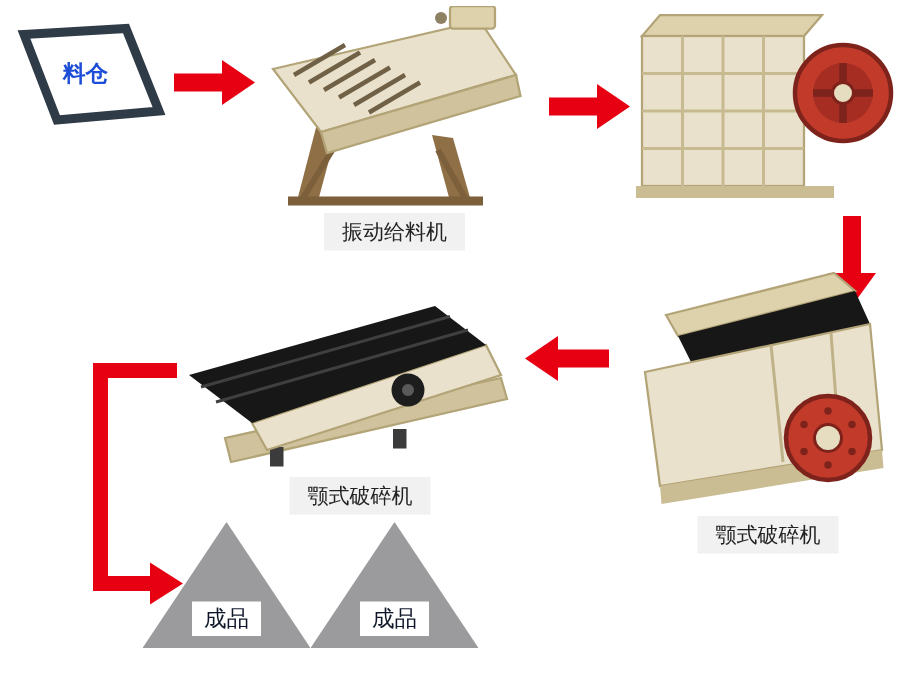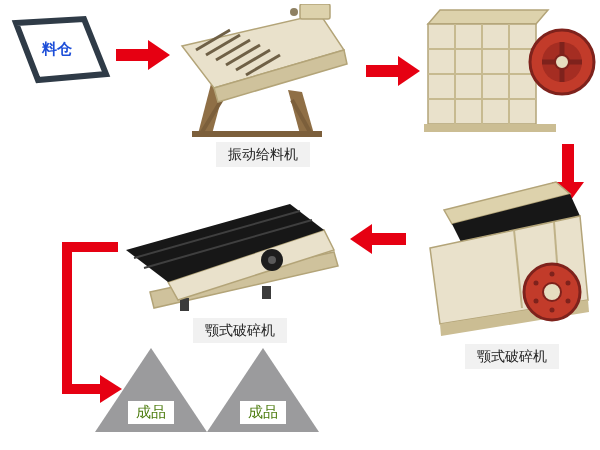--- a/index.html
+++ b/index.html
@@ -37,21 +37,21 @@
   .triangle {
     position:absolute; inset:0;
     background:var(--triangle-gray,#9b9b9d);
     clip-path:polygon(50% 0, 100% 100%, 0 100%);
   }
   .product-label {
     position:absolute;
     bottom:8px; left:50%;
     transform:translateX(-50%);
     background:#ffffff;
-    color:#4d7c0f;
+    color:#0f172a;
     font-size:15px;
     padding:2px 8px;
     white-space:nowrap;
   }
 
   
   .c-outline { fill:#ffffff; stroke:var(--outline-dark,#2f3b47); stroke-width:6; stroke-linejoin:miter; }
   .c-arrow   { fill:var(--arrow-red,#e60012); }
   .c-beige   { fill:var(--machine-beige,#e9e1cb); stroke:var(--machine-edge,#b3a478); stroke-width:1.5; }
   .c-beige-dark { fill:#cfc29c; stroke:var(--machine-edge,#b3a478); stroke-width:1.5; }

